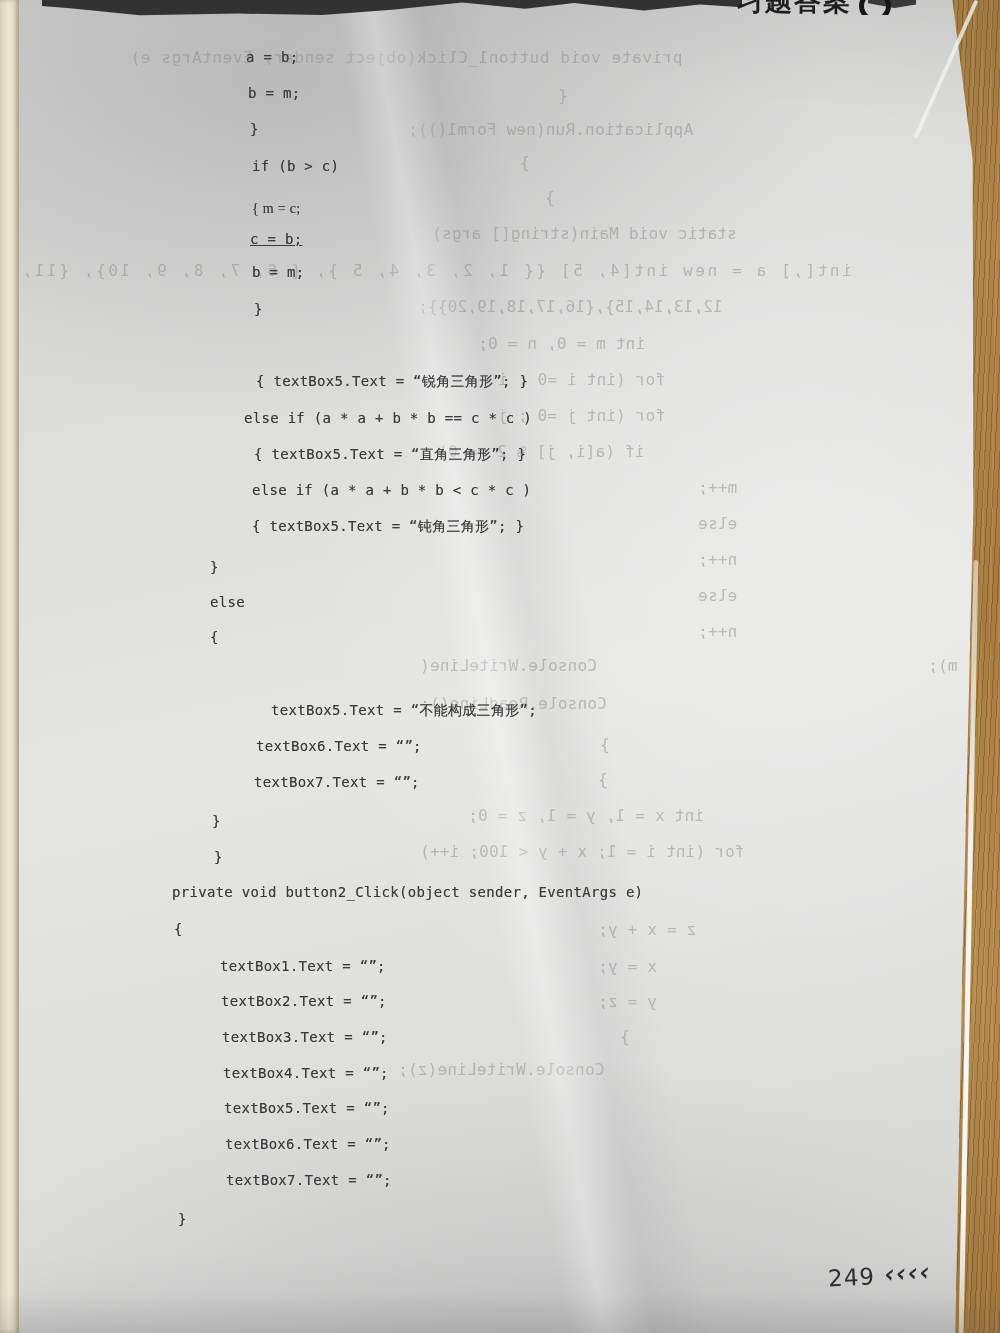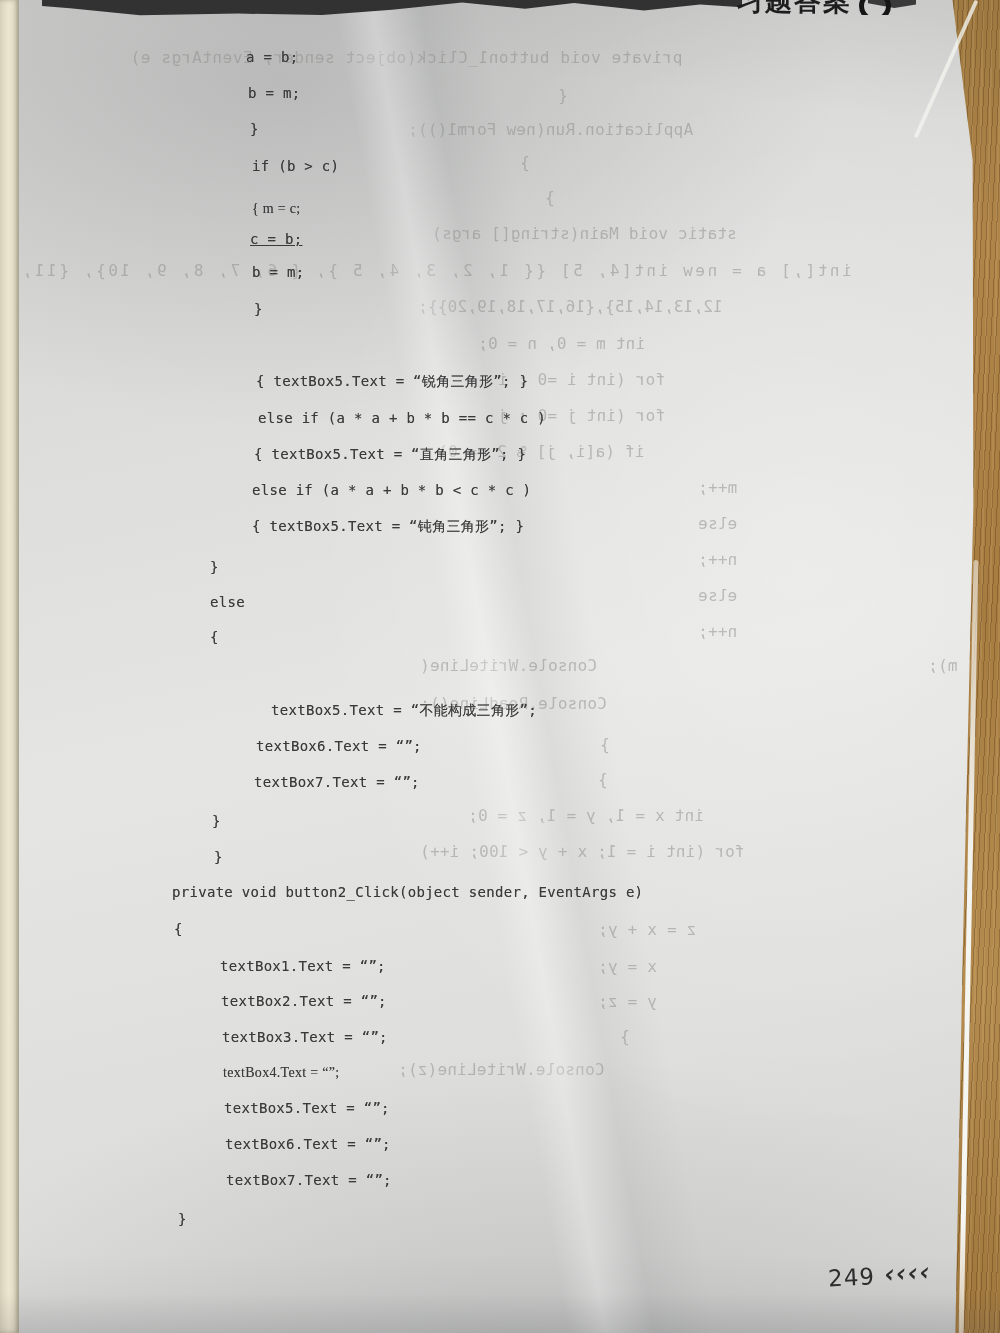--- a/index.html
+++ b/index.html
@@ -124,38 +124,38 @@
   <div class="code-layer">
       <div class="code-line" style="left: 246px; top: 46px;">a = b;</div>
       <div class="code-line" style="left: 248px; top: 82px;">b = m;</div>
       <div class="code-line" style="left: 250px; top: 118px;">}</div>
       <div class="code-line" style="left: 252px; top: 155px;">if (b &gt; c)</div>
       <div class="code-line" style="left: 252px; top: 198px; font-family: Liberation Serif, serif;">{ m = c;</div>
       <div class="code-line" style="left: 250px; top: 228px; text-decoration: underline;">c = b;</div>
       <div class="code-line" style="left: 252px; top: 261px;">b = m;</div>
       <div class="code-line" style="left: 254px; top: 298px;">}</div>
       <div class="code-line" style="left: 256px; top: 370px;">{ textBox5.Text = “锐角三角形”; }</div>
-      <div class="code-line" style="left: 258px; top: 407px; text-align: right;">else if (a * a + b * b == c * c )</div>
+      <div class="code-line" style="left: 244px; top: 407px; text-align: right;">else if (a * a + b * b == c * c )</div>
       <div class="code-line" style="left: 254px; top: 443px;">{ textBox5.Text = “直角三角形”; }</div>
       <div class="code-line" style="left: 252px; top: 479px;">else if (a * a + b * b &lt; c * c )</div>
       <div class="code-line" style="left: 252px; top: 515px;">{ textBox5.Text = “钝角三角形”; }</div>
       <div class="code-line" style="left: 210px; top: 556px;">}</div>
       <div class="code-line" style="left: 210px; top: 591px;">else</div>
       <div class="code-line" style="left: 210px; top: 626px;">{</div>
       <div class="code-line" style="left: 271px; top: 699px;">textBox5.Text = “不能构成三角形”;</div>
       <div class="code-line" style="left: 256px; top: 735px;">textBox6.Text = “”;</div>
       <div class="code-line" style="left: 254px; top: 771px;">textBox7.Text = “”;</div>
       <div class="code-line" style="left: 212px; top: 810px;">}</div>
       <div class="code-line" style="left: 214px; top: 846px;">}</div>
       <div class="code-line" style="left: 172px; top: 881px;">private void button2_Click(object sender, EventArgs e)</div>
       <div class="code-line" style="left: 174px; top: 918px;">{</div>
       <div class="code-line" style="left: 220px; top: 955px;">textBox1.Text = “”;</div>
       <div class="code-line" style="left: 221px; top: 990px;">textBox2.Text = “”;</div>
       <div class="code-line" style="left: 222px; top: 1026px;">textBox3.Text = “”;</div>
-      <div class="code-line" style="left: 223px; top: 1062px; font-family: Liberation Serif, serif;">textBox4.Text = “”;</div>
+      <div class="code-line" style="left: 223px; top: 1062px;">textBox4.Text = “”;</div>
       <div class="code-line" style="left: 224px; top: 1097px;">textBox5.Text = “”;</div>
       <div class="code-line" style="left: 225px; top: 1133px;">textBox6.Text = “”;</div>
       <div class="code-line" style="left: 226px; top: 1169px;">textBox7.Text = “”;</div>
       <div class="code-line" style="left: 178px; top: 1208px;">}</div>
     </div>
 
   <div class="left-edge"></div>
   <div class="top-bar"></div>
   <div class="top-bar2"></div>
   <div class="wood"></div>

